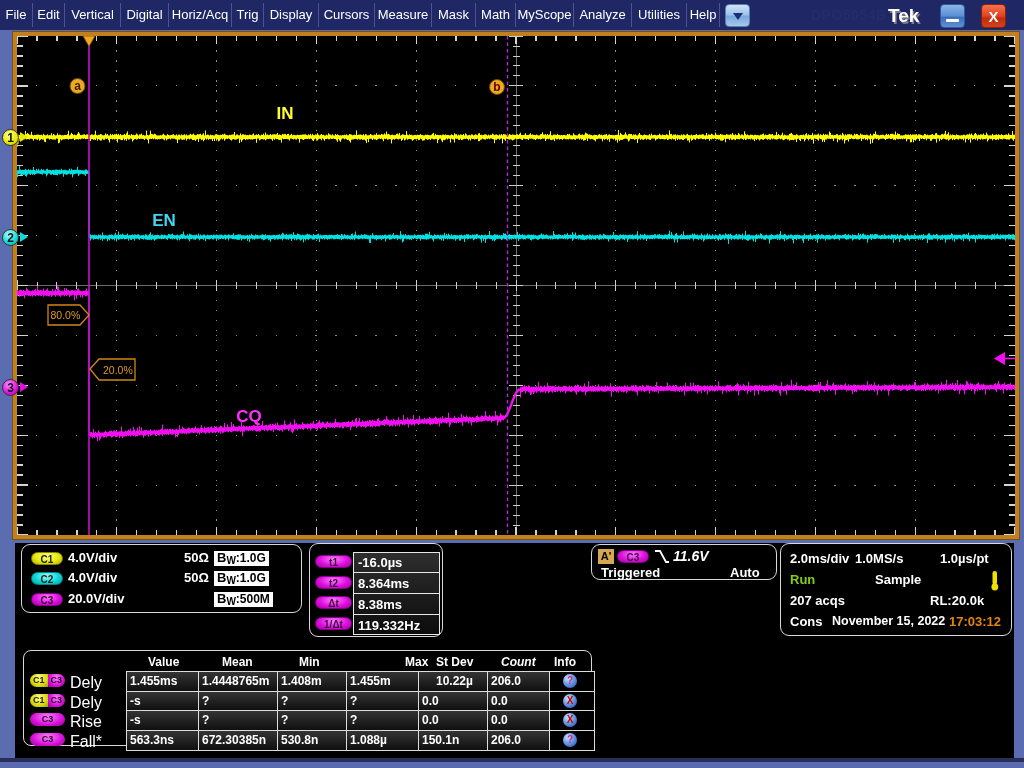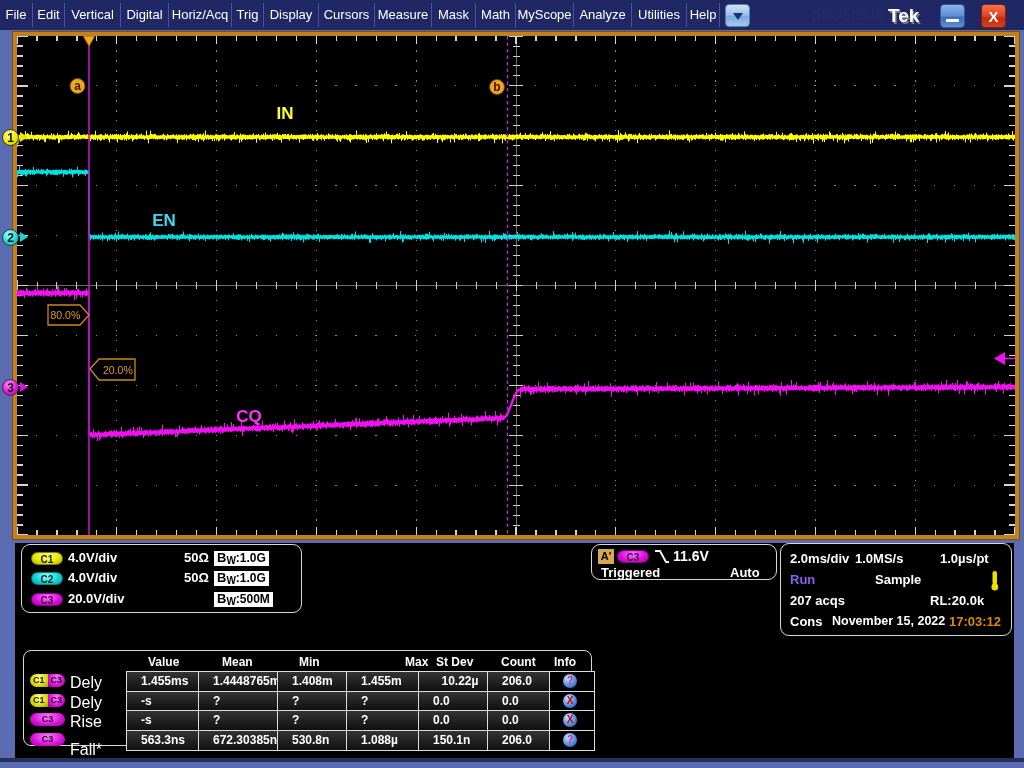--- a/index.html
+++ b/index.html
@@ -57,21 +57,21 @@
 
 #ctable { position:absolute; left:43px; top:8px; width:87px; height:83px;
   border:1px solid #e8e8e8; background:linear-gradient(180deg,#2e2e2e,#0c0c0c); }
 .crow { position:absolute; left:0; width:85px; height:20px; color:#fff; font-weight:bold;
   font-size:13px; line-height:20px; padding-left:4px; border-bottom:1px solid #e8e8e8; }
 
 #mtable { position:absolute; left:23px; top:650px; width:569px; height:96px;
   background:#000; border:1px solid #d8d8d8; border-radius:8px; }
 .mhdr { position:absolute; top:4px; color:#fff; font-weight:bold; font-size:12px; }
 .mcell { position:absolute; border:1px solid #ddd; color:#fff; font-weight:bold; font-size:12px;
-  line-height:19px; padding-left:14px; background:linear-gradient(180deg,#343434,#101010); }
+  line-height:19px; padding-left:3px; background:linear-gradient(180deg,#343434,#101010); }
 .mpill { position:absolute; width:35px; height:13px; border-radius:7px; overflow:hidden;
   font-size:9px; font-weight:bold; line-height:13px; display:flex; }
 .mlabel { position:absolute; color:#fff; font-weight:normal; font-size:16px; }
 .info { position:absolute; width:14px; height:14px; border-radius:50%;
   background:radial-gradient(circle at 35% 30%, #cfe4ff 0%, #6fa3e8 40%, #1d49b0 100%);
   font-size:10px; font-weight:bold; text-align:center; line-height:14px; }
 </style></head>
 <body>
 <div id="root">
 
@@ -182,58 +182,70 @@
     <div class="bwbox" style="left:192px; top:6px;"><span style="font-size:13px">B</span><span style="font-size:10px;vertical-align:-2px">W</span>:1.0G</div>
     <div class="pill pillc" style="left:9px; top:27px;">C2</div>
     <div class="wtxt" style="left:46px; top:25px;">4.0V/div</div>
     <div class="wtxt" style="left:162px; top:25px;">50Ω</div>
     <div class="bwbox" style="left:192px; top:26px;"><span style="font-size:13px">B</span><span style="font-size:10px;vertical-align:-2px">W</span>:1.0G</div>
     <div class="pill pillm" style="left:9px; top:48px;">C3</div>
     <div class="wtxt" style="left:46px; top:46px;">20.0V/div</div>
     <div class="bwbox" style="left:192px; top:47px;"><span style="font-size:13px">B</span><span style="font-size:10px;vertical-align:-2px">W</span>:500M</div>
   </div>
 
+  <div class="panel" style="left:309px; top:0px; width:134px; height:94px;">
+    <div class="pill pillm" style="left:5px; top:11px; width:37px;">t1</div>
+    <div class="pill pillm" style="left:5px; top:32px; width:37px;">t2</div>
+    <div class="pill pillm" style="left:5px; top:52px; width:37px;">Δt</div>
+    <div class="pill pillm" style="left:5px; top:73px; width:37px;">1/Δt</div>
+    <div id="ctable">
+      <div class="crow" style="top:0px;">-16.0µs</div>
+      <div class="crow" style="top:21px;">8.364ms</div>
+      <div class="crow" style="top:42px;">8.38ms</div>
+      <div class="crow" style="top:63px; border-bottom:none;">119.332Hz</div>
+    </div>
+  </div>
 
   <div class="panel" style="left:591px; top:1px; width:186px; height:36px;">
     <div style="position:absolute; left:6px; top:4px; width:16px; height:15px; background:#d8a850;
       color:#000; font-weight:bold; font-size:11px; text-align:center; line-height:15px;">A'</div>
     <div class="pill pillm" style="left:25px; top:5px;">C3</div>
     <svg style="position:absolute; left:62px; top:4px;" width="16" height="15" viewBox="0 0 16 15">
       <path d="M1 2 h5 l6 11 h3" stroke="#fff" stroke-width="1.8" fill="none"></path>
         </svg>
-    <div class="wtxt" style="left:81px; top:3px; font-size:14px;">11.6V</div>
+    <div class="wtxt" style="left:81px; top:3px; font-size:14px;font-style:italic;">11.6V</div>
     <div class="wtxt" style="left:9px; top:20px;">Triggered</div>
     <div class="wtxt" style="left:138px; top:20px;">Auto</div>
   </div>
 
   <div class="panel" style="left:780px; top:0px; width:232px; height:93px;">
     <div class="wtxt" style="left:9px; top:7px;">2.0ms/div</div>
     <div class="wtxt" style="left:74px; top:7px;">1.0MS/s</div>
     <div class="wtxt" style="left:159px; top:7px;">1.0µs/pt</div>
-    <div class="wtxt" style="left:9px; top:28px; color:#8b5cf6;">Run</div>
+    <div class="wtxt" style="left:9px; top:28px; color:#84cc16;">Run</div>
     <div class="wtxt" style="left:94px; top:28px;">Sample</div>
     <svg style="position:absolute; left:208px; top:26px;" width="12" height="22" viewBox="0 0 12 22">
       <rect x="3.5" y="1" width="4.5" height="14" rx="2.2" fill="#f0e000"></rect>
       <circle cx="5.8" cy="17" r="3.4" fill="#f0e000"></circle>
         </svg>
     <div class="wtxt" style="left:9px; top:49px;">207 acqs</div>
     <div class="wtxt" style="left:149px; top:49px;">RL:20.0k</div>
     <div class="wtxt" style="left:9px; top:70px;">Cons</div>
     <div class="wtxt" style="left:51px; top:70px; font-size:12.5px;">November 15, 2022</div>
     <div class="wtxt" style="left:168px; top:70px; color:#e08510;">17:03:12</div>
   </div>
 </div>
 
 <div id="mtable">
   <div class="mhdr" style="left:124px;">Value</div>
   <div class="mhdr" style="left:198px;">Mean</div>
   <div class="mhdr" style="left:275px;">Min</div>
   <div class="mhdr" style="left:345px;padding-left:36px;">Max</div>
   <div class="mhdr" style="left:412px;">St Dev</div>
-  <div class="mhdr" style="left:477px;">Count</div>
+  <div class="mhdr" style="left:477px;font-style:italic;">Count</div>
   <div class="mhdr" style="left:530px;">Info</div>
   <div class="mpill" style="left:6px; top:23px;">
         <span style="flex:1;background:radial-gradient(ellipse at 50% 30%,#ffff88,#d8d810 60%,#a0a000);color:#222;text-align:center;">C1</span>
         <span style="flex:1;background:radial-gradient(ellipse at 50% 30%,#ff80ff,#d810d8 60%,#900090);color:#2a002a;text-align:center;">C3</span>
       </div>
 <div class="mlabel" style="left:46px; top:23px;">Dely</div>
 <div class="mcell" style="left:102px; top:20px; width:73px; height:21px;">1.455ms</div>
 <div class="mcell" style="left:174px; top:20px; width:80px; height:21px;">1.4448765m</div>
 <div class="mcell" style="left:253px; top:20px; width:70px; height:21px;">1.408m</div>
 <div class="mcell" style="left:322px; top:20px; width:73px; height:21px;">1.455m</div>
@@ -258,21 +270,21 @@
 <div class="mlabel" style="left:46px; top:62px;">Rise</div>
 <div class="mcell" style="left:102px; top:59px; width:73px; height:21px;">-s</div>
 <div class="mcell" style="left:174px; top:59px; width:80px; height:21px;">?</div>
 <div class="mcell" style="left:253px; top:59px; width:70px; height:21px;">?</div>
 <div class="mcell" style="left:322px; top:59px; width:73px; height:21px;">?</div>
 <div class="mcell" style="left:394px; top:59px; width:70px; height:21px;">0.0</div>
 <div class="mcell" style="left:463px; top:59px; width:63px; height:21px;">0.0</div>
 <div class="mcell" style="left:525px; top:59px; width:46px; height:21px; background:#000;"></div>
 <div class="info" style="left:539px; top:62px; color:#d00000;">X</div>
 <div class="mpill" style="left:6px; top:82px; background:radial-gradient(ellipse at 50% 30%,#ff80ff,#d810d8 60%,#900090); color:#2a002a; display:block; text-align:center;">C3</div>
-<div class="mlabel" style="left:46px; top:90px;">Fall*</div>
+<div class="mlabel" style="left:46px; top:82px;">Fall*</div>
 <div class="mcell" style="left:102px; top:79px; width:73px; height:21px;">563.3ns</div>
 <div class="mcell" style="left:174px; top:79px; width:80px; height:21px;">672.30385n</div>
 <div class="mcell" style="left:253px; top:79px; width:70px; height:21px;">530.8n</div>
 <div class="mcell" style="left:322px; top:79px; width:73px; height:21px;">1.088µ</div>
 <div class="mcell" style="left:394px; top:79px; width:70px; height:21px;">150.1n</div>
 <div class="mcell" style="left:463px; top:79px; width:63px; height:21px;">206.0</div>
 <div class="mcell" style="left:525px; top:79px; width:46px; height:21px; background:#000;"></div>
 <div class="info" style="left:539px; top:82px; color:#e02080;">?</div>
 </div>
 

